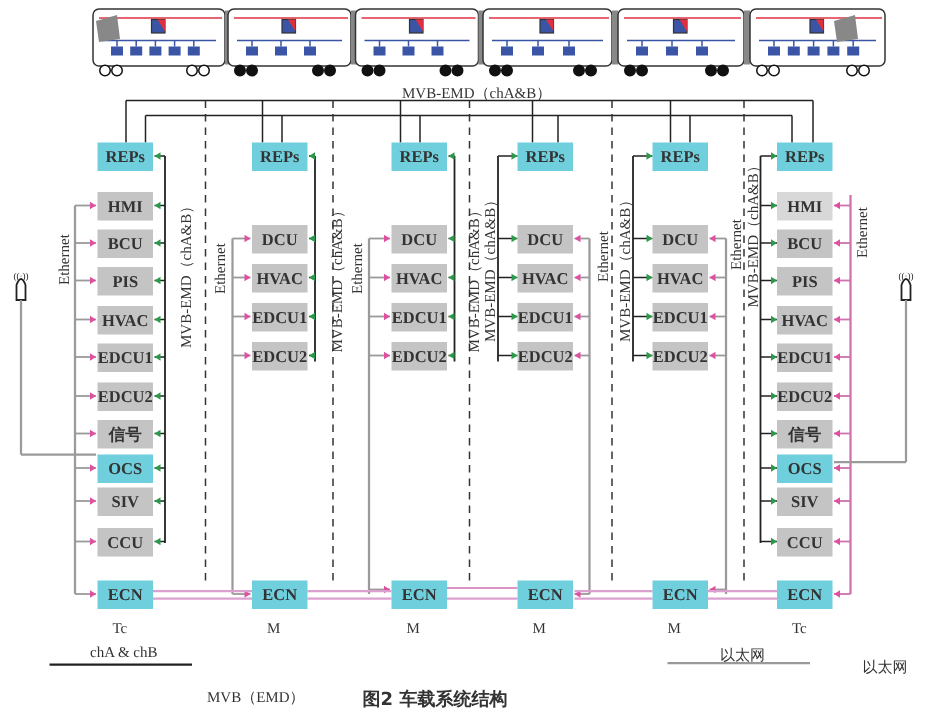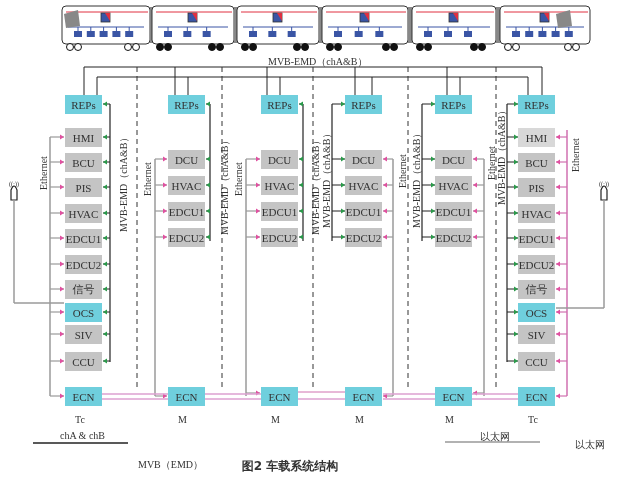--- a/index.html
+++ b/index.html
@@ -1,18 +1,18 @@
 <!DOCTYPE html>
 <html><head>
 <meta charset="utf-8">
 <style>
   html,body{margin:0;padding:0;background:#fff;}
   body{width:620px;height:480px;position:relative;overflow:hidden;font-family:"Liberation Serif",serif;}
   svg{position:absolute;left:0;top:0;}
-  .box{position:absolute;height:19px;display:flex;align-items:center;justify-content:center;font-size:11px;color:#333;font-family:"Liberation Serif",serif;box-sizing:border-box;}
+  .box{position:absolute;height:19px;display:flex;align-items:center;justify-content:center;font-size:11px;color:#333;font-family:"Liberation Serif",serif;box-sizing:border-box;font-weight:bold;}
   .gray{background:#c4c4c4;}
   .light{background:#d8d8d8;}
   .cyan{background:#6fcfdd;}
   .lbl{position:absolute;font-size:10px;color:#333;font-family:"Liberation Serif",serif;white-space:nowrap;}
   .vert{transform:rotate(-90deg);transform-origin:left top;}
   .caption{position:absolute;left:0;width:580px;top:458px;text-align:center;font-size:12px;font-weight:bold;color:#333;font-family:"DejaVu Sans",sans-serif;}
 </style>
 </head>
 <body>
 

